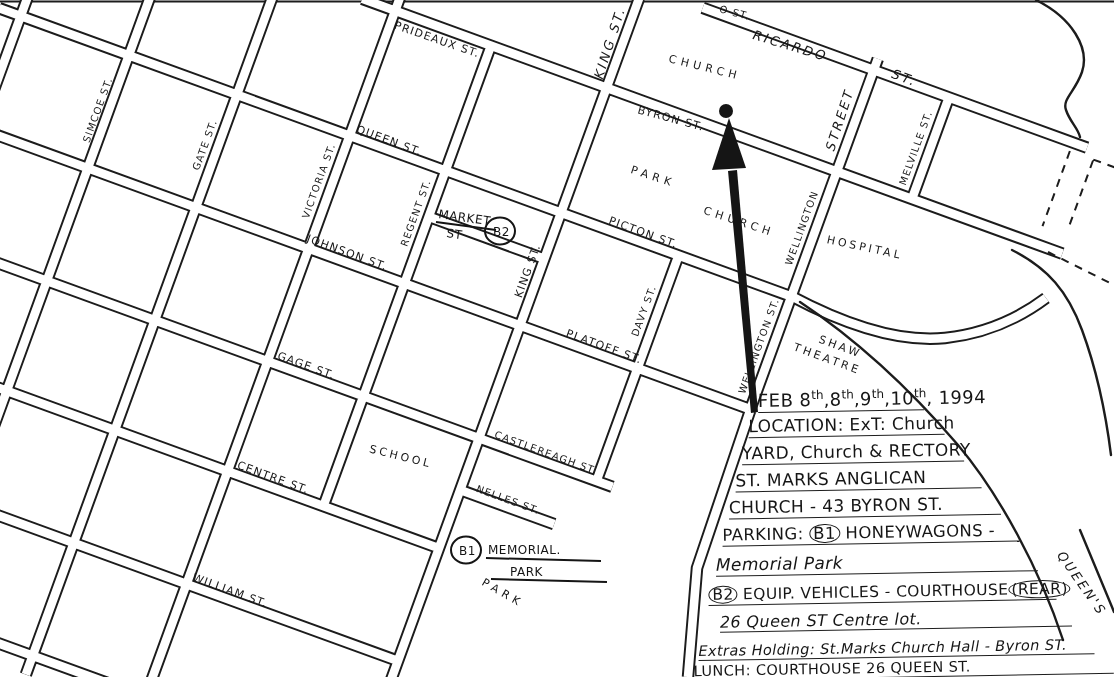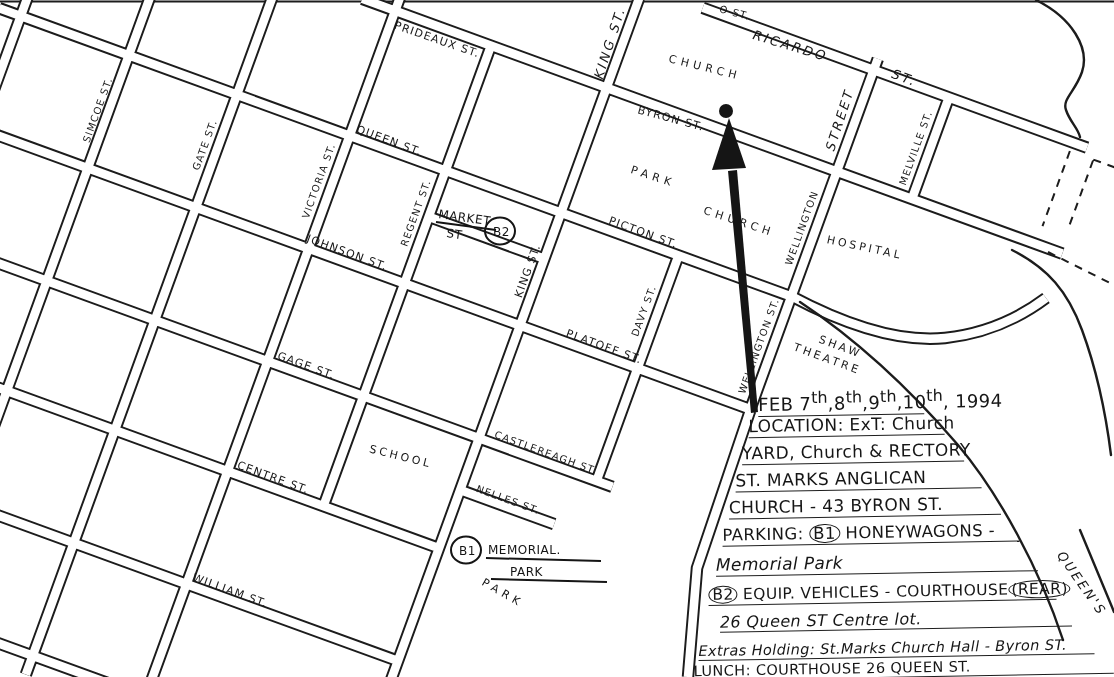--- a/index.html
+++ b/index.html
@@ -21,21 +21,21 @@
   .ann{fill:none;stroke:#151515;stroke-width:2;}
   .ink{fill:#151515;}
   
   #notes{position:absolute;left:0;top:0;width:1114px;height:677px;transform:rotate(-1deg);
          transform-origin:760px 400px;pointer-events:none;}
   .nline{position:absolute;color:#161616;border-bottom:1.8px solid #1d1d1d;
          white-space:nowrap;line-height:1.15;letter-spacing:0.4px;}
   .script{font-style:italic;}
   .circ{display:inline-block;border:1.8px solid #1b1b1b;border-radius:50%;padding:0 3px;line-height:1.05;}
   .oval{display:inline-block;border:1.8px solid #1b1b1b;border-radius:48%/50%;padding:0 2px;line-height:1.05;}
-  .supm{font-size:16px;vertical-align:super;letter-spacing:0;}
+  .supm{font-size:12px;vertical-align:super;letter-spacing:0;}
 </style>
 </head>
 <body>
 
 <div id="stage">
 
 <svg width="1114" height="677" viewBox="0 0 1114 677">
   <defs>
     <g id="net">
 
@@ -131,21 +131,21 @@
   </g>
 
   <g>
     <circle class="ink" cx="726" cy="111" r="7"></circle>
     <polygon class="ink" points="751,413 758,412 737,170 728,171"></polygon>
     <polygon class="ink" points="729,118 712,170 746,168"></polygon>
   </g>
 </svg>
 
 <div id="notes">
-  <div class="nline" style="left:758px;top:390px;width:166px;font-size:18px;"><span>FEB 7</span><span class="supm">th</span><span>,8</span><span class="supm">th</span><span>,9</span><span class="supm">th</span><span>,10</span><span class="supm">th</span><span>, 1994</span></div>
+  <div class="nline" style="left:758px;top:390px;width:166px;font-size:18px;"><span>FEB 8</span><span class="supm">th</span><span>,8</span><span class="supm">th</span><span>,9</span><span class="supm">th</span><span>,10</span><span class="supm">th</span><span>, 1994</span></div>
   <div class="nline" style="left:748px;top:417px;width:196px;font-size:17px;">LOCATION: ExT: Church</div>
   <div class="nline" style="left:741px;top:444px;width:222px;font-size:17px;">YARD, Church &amp; RECTORY</div>
   <div class="nline" style="left:734px;top:471px;width:246px;font-size:17px;">ST. MARKS ANGLICAN</div>
   <div class="nline" style="left:727px;top:498px;width:272px;font-size:17px;">CHURCH - 43 BYRON ST.</div>
   <div class="nline" style="left:720px;top:525px;width:297px;font-size:16.5px;"><span>PARKING:</span> <span class="circ">B1</span> <span>HONEYWAGONS -</span></div>
   <div class="nline script" style="left:713px;top:555px;width:322px;font-size:17px;">Memorial Park</div>
   <div class="nline" style="left:705px;top:585px;width:348px;font-size:15.5px;"><span class="circ">B2</span> <span>EQUIP. VEHICLES - COURTHOUSE</span><span class="oval">(REAR)</span></div>
   <div class="nline script" style="left:716px;top:613px;width:352px;font-size:16px;">26 Queen ST Centre lot.</div>
   <div class="nline script" style="left:694px;top:642px;width:396px;font-size:14.5px;">Extras Holding: St.Marks Church Hall - Byron ST.</div>
   <div class="nline" style="left:689px;top:662px;width:420px;font-size:14.5px;">LUNCH: COURTHOUSE 26 QUEEN ST.</div>

